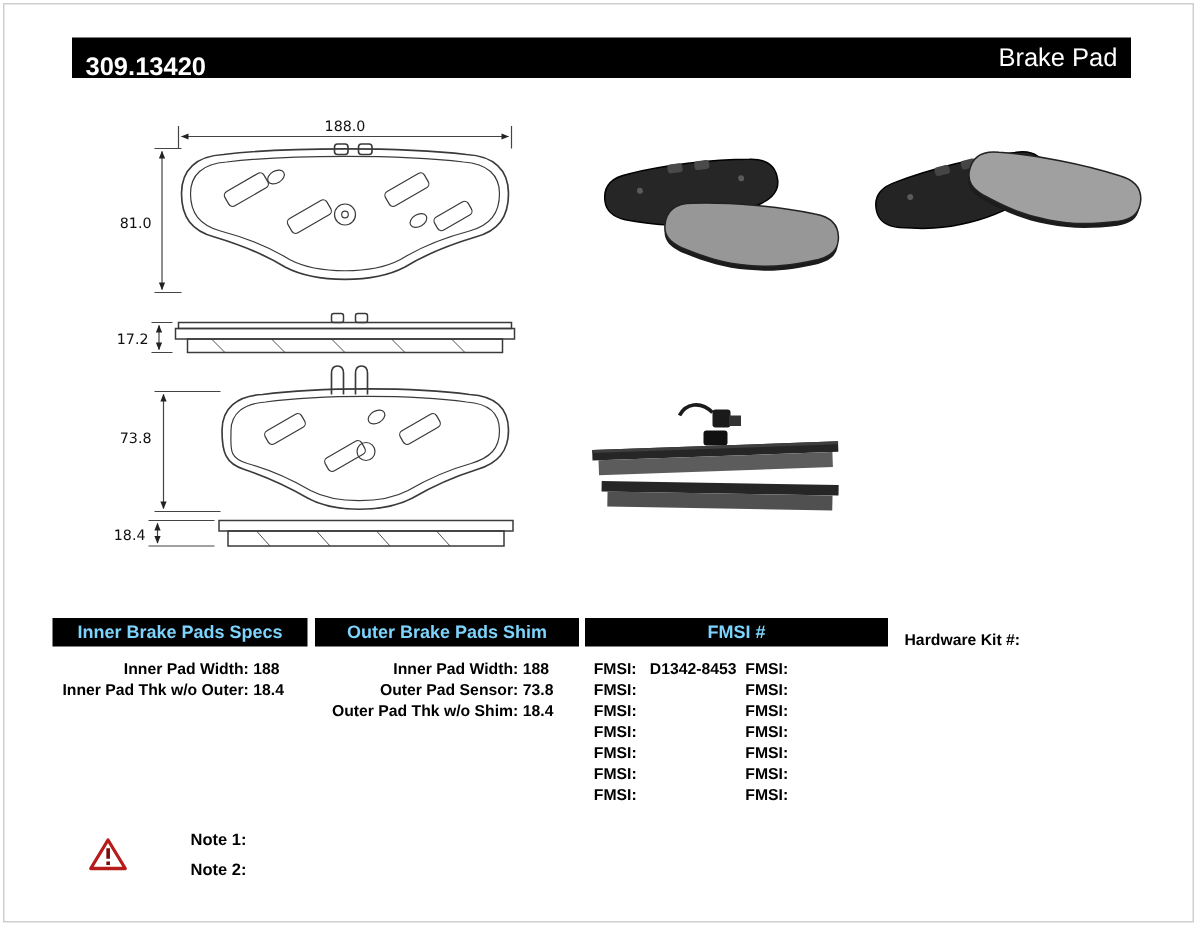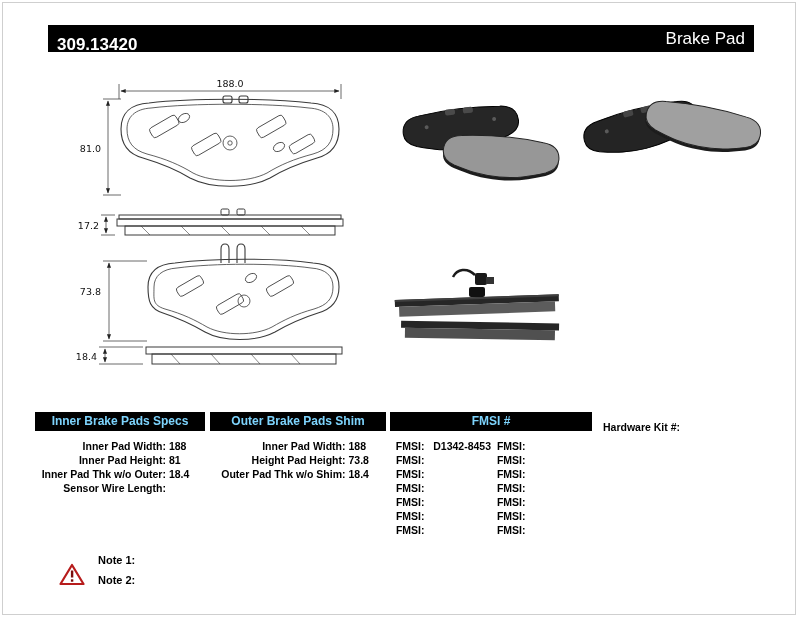--- a/index.html
+++ b/index.html
@@ -34,21 +34,21 @@
   .spec-row .lbl { width:77%; text-align:right; }
   .spec-row .val { flex:1; padding-left:3px; text-align:left; }
   .fmsi-body { display:flex; padding-top:8px; }
   .fmsi-half { width:50%; }
   .fmsi-row { display:flex; font-size:10.5px; font-weight:bold; line-height:14px;
               white-space:nowrap; }
   .fmsi-row .lbl { width:40%; text-align:center; }
   .fmsi-row .val { flex:1; padding-left:3px; }
   .rel-row { font-size:10.5px; font-weight:bold; line-height:14px; padding-left:3px; }
 
-  .notes { position:absolute; left:56px; top:550px; display:flex; align-items:flex-end; }
+  .notes { position:absolute; left:56px; top:550px; display:flex; align-items:center;gap:29px; }
   .note-lines { margin-left:13px; display:flex; flex-direction:column; gap:8px; padding-top:1px; }
   .note { font-size:11px; font-weight:bold; color:#000; }
 </style>
 </head>
 <body>
 
 <div class="sheet">
 
   <div class="topbar">
     <span class="part-number">309.13420</span>
@@ -200,43 +200,35 @@
   <div class="spec-table">
 
     <div class="col col-inner">
       <div class="col-header">Inner Brake Pads Specs</div>
       <div class="col-body">
         <div class="spec-row">
           <span class="lbl">Inner Pad Width:</span>
           <span class="val">188</span>
         </div>
         <div class="spec-row">
-          <span class="lbl">Inner Pad Height:</span>
-          <span class="val">81</span>
-        </div>
-        <div class="spec-row">
           <span class="lbl">Inner Pad Thk w/o Outer:</span>
           <span class="val">18.4</span>
-        </div>
-        <div class="spec-row">
-          <span class="lbl">Sensor Wire Length:</span>
-          <span class="val"></span>
         </div>
       </div>
     </div>
 
     <div class="col col-outer">
       <div class="col-header">Outer Brake Pads Shim</div>
       <div class="col-body">
         <div class="spec-row">
           <span class="lbl">Inner Pad Width:</span>
           <span class="val">188</span>
         </div>
         <div class="spec-row">
-          <span class="lbl">Height Pad Height:</span>
+          <span class="lbl">Outer Pad Sensor:</span>
           <span class="val">73.8</span>
         </div>
         <div class="spec-row">
           <span class="lbl">Outer Pad Thk w/o Shim:</span>
           <span class="val">18.4</span>
         </div>
       </div>
     </div>
 
     <div class="col col-fmsi">

